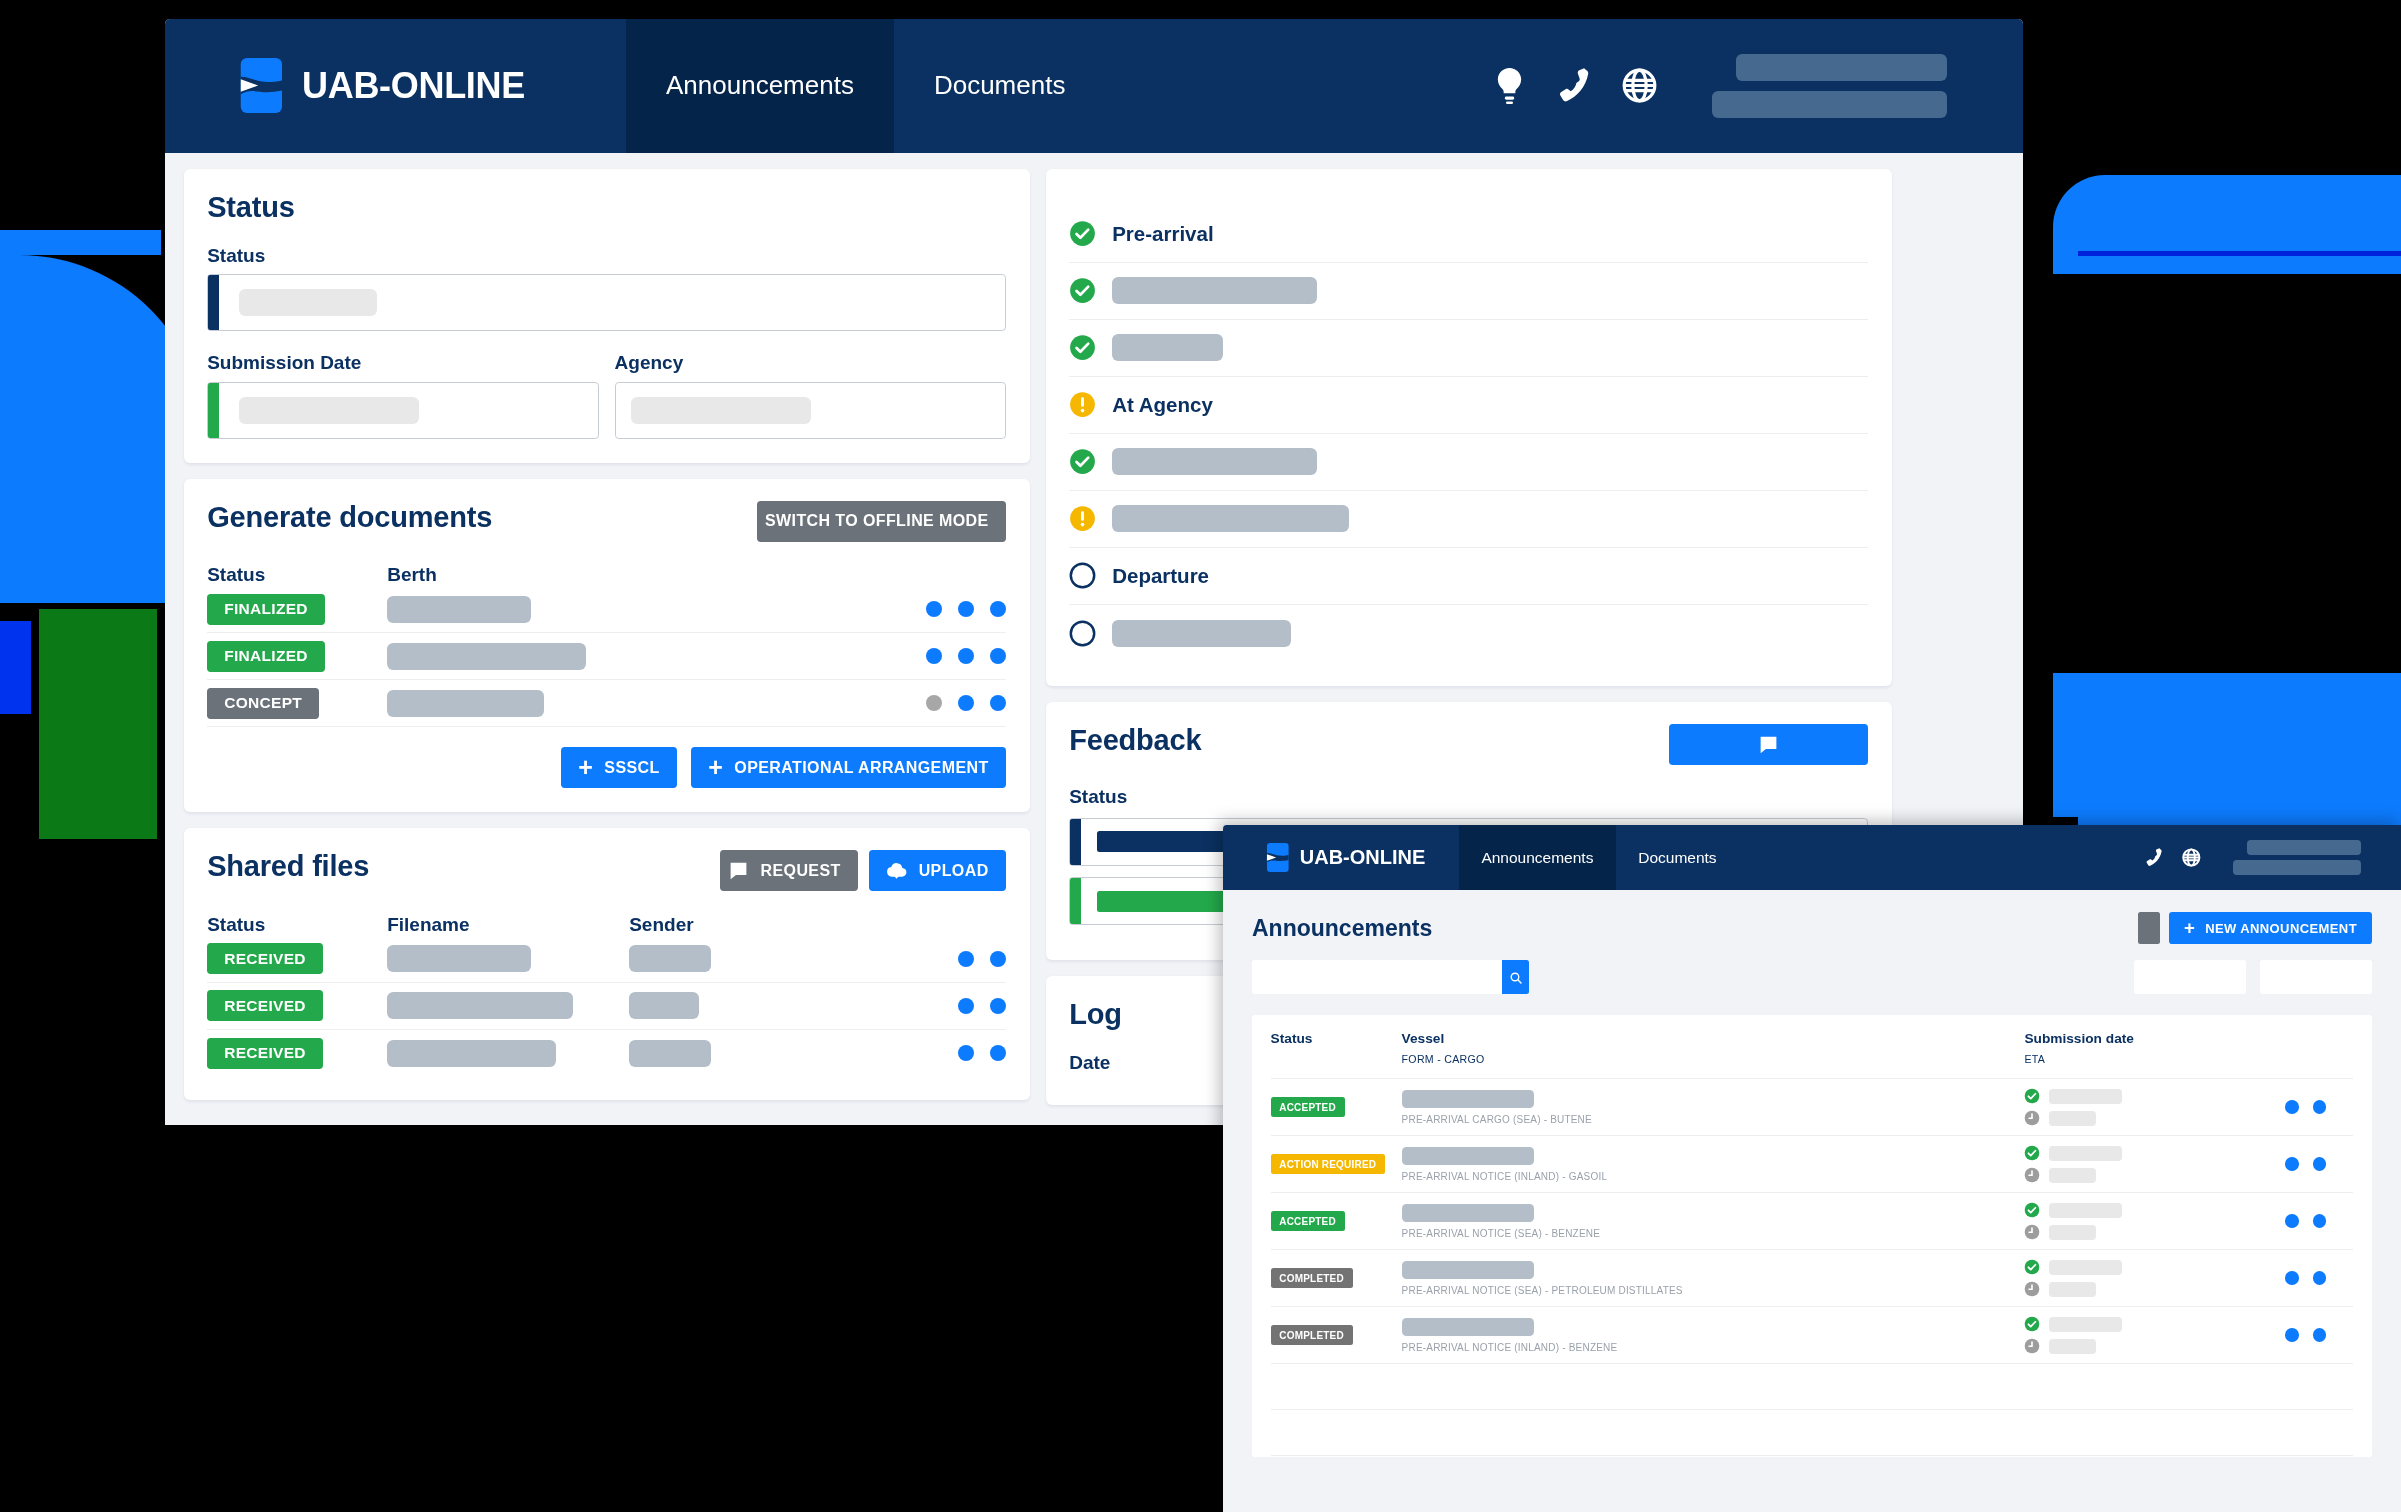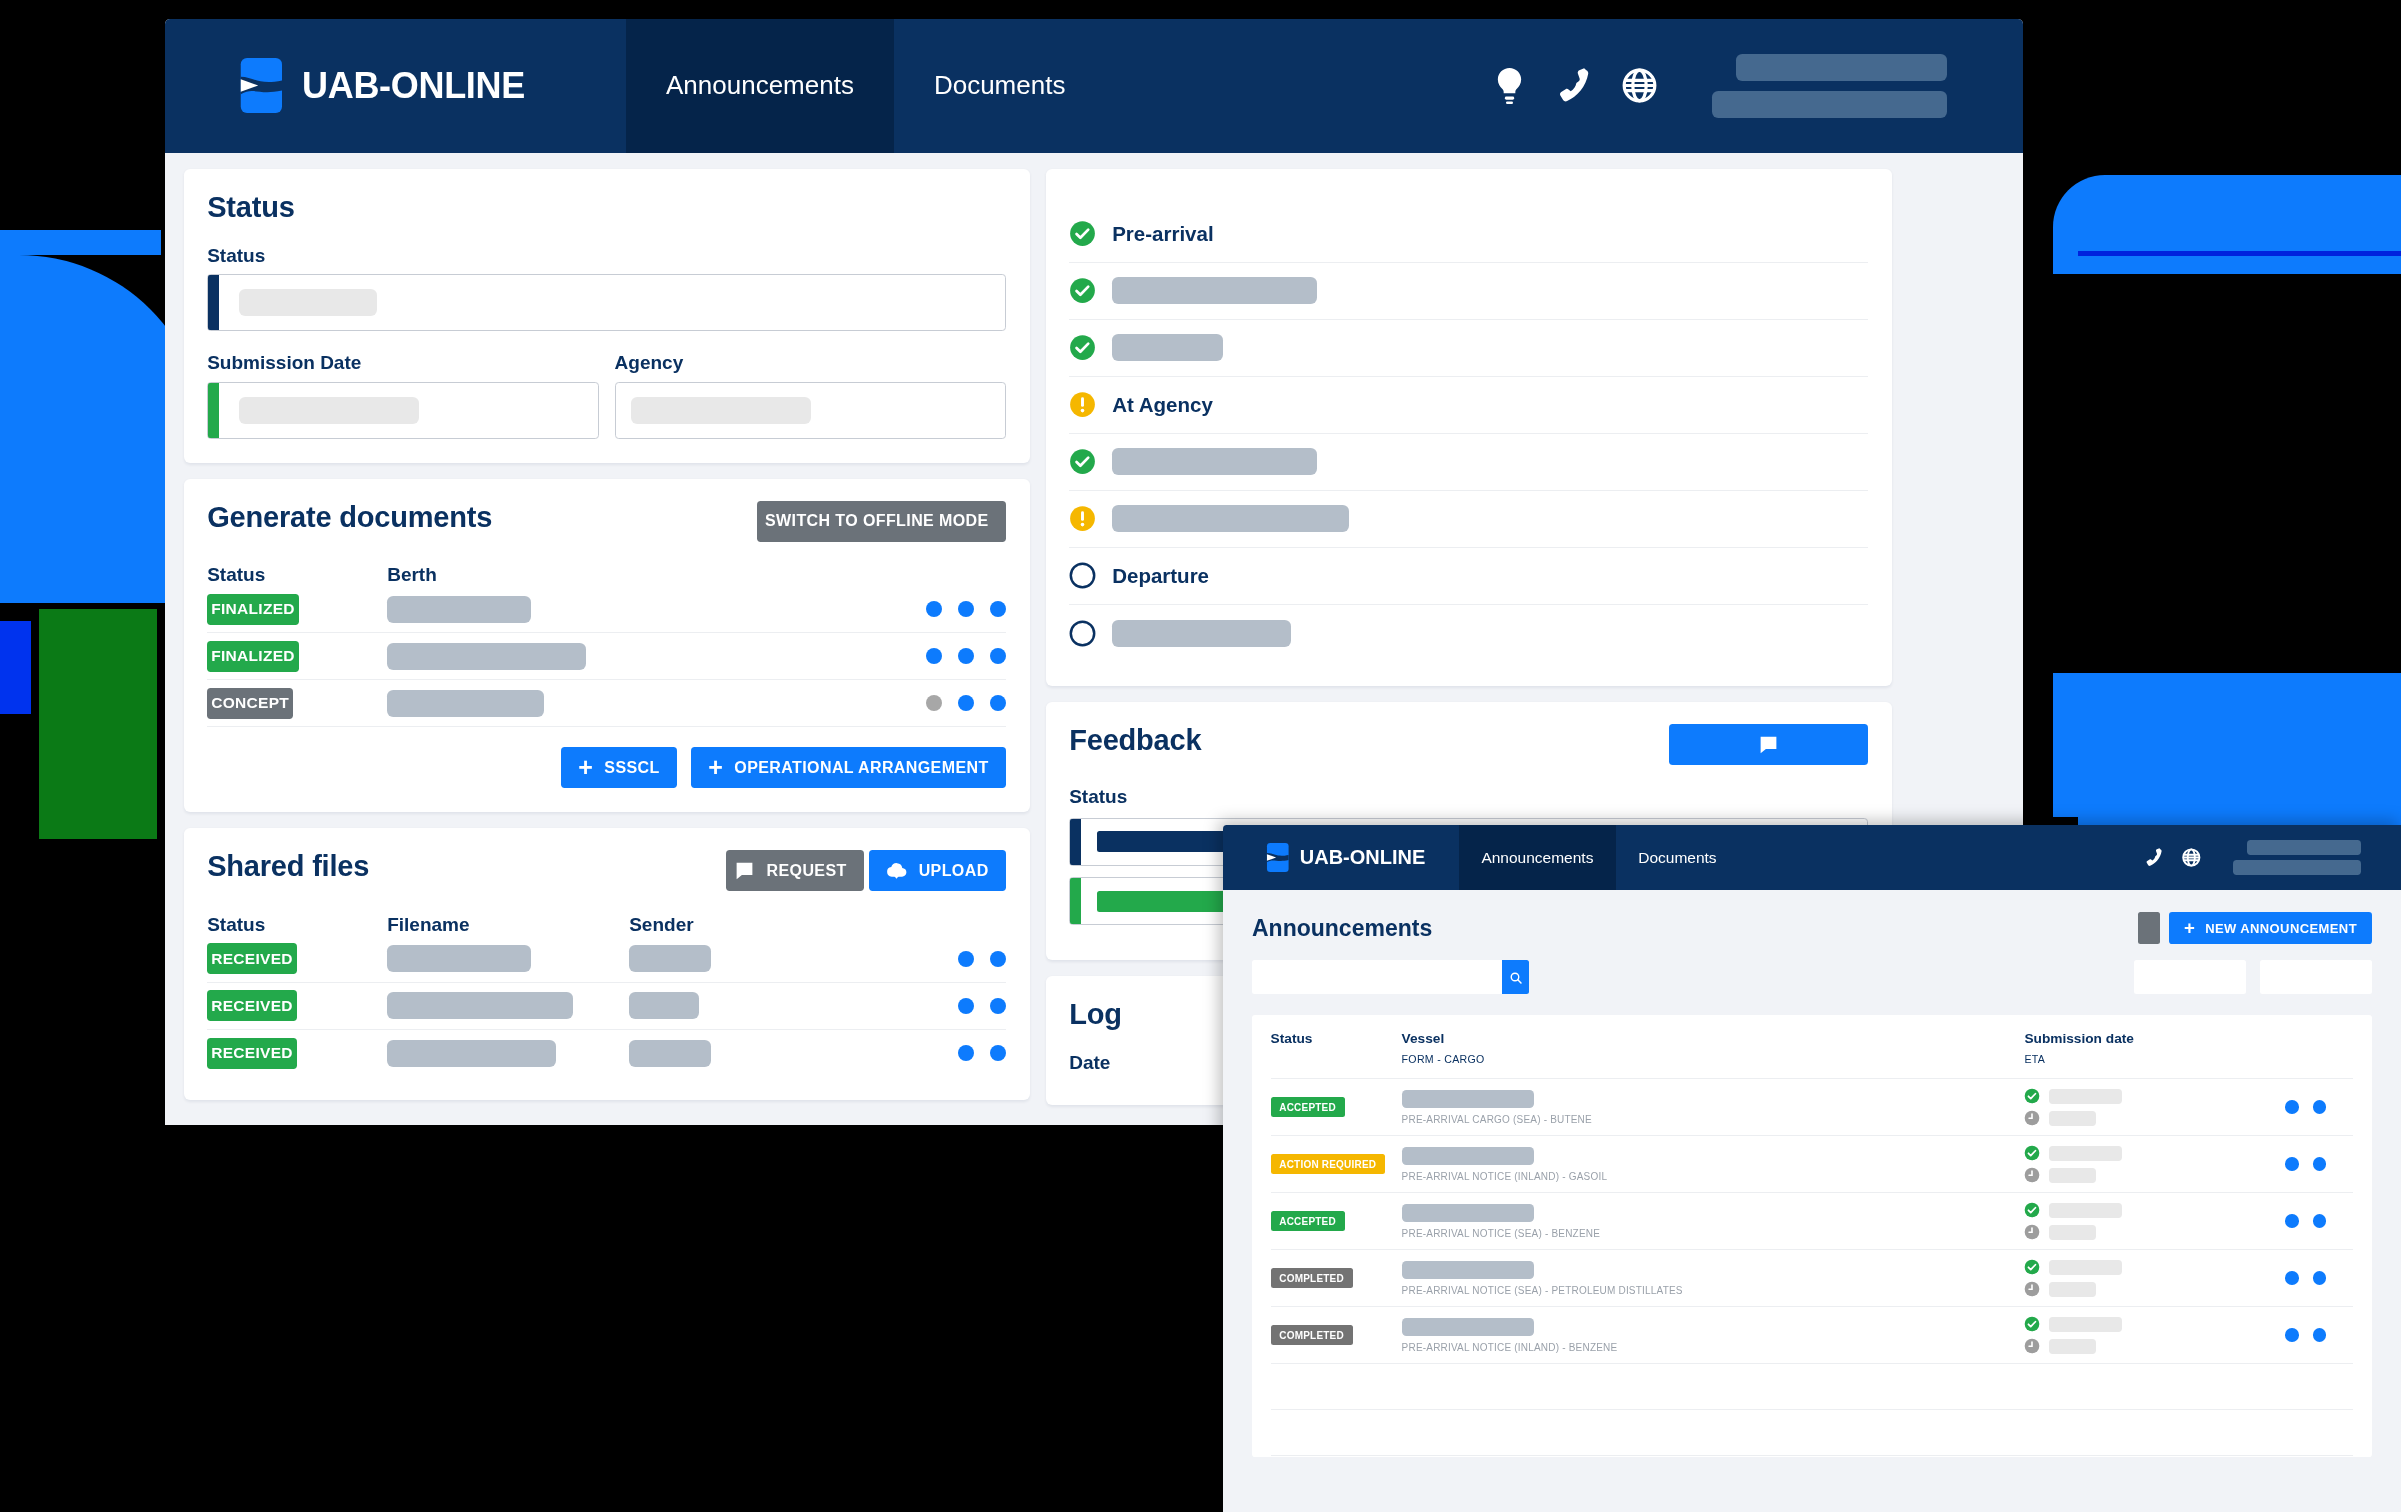--- a/index.html
+++ b/index.html
@@ -122,21 +122,21 @@
   }
   .tbl-row:last-of-type { border-bottom: none; }
   .c-status { width: 180px; flex: none; }
   .c-name   { flex: 1; }
   .c-file   { width: 242px; flex: none; }
   .c-sender { width: 149px; flex: none; }
   .c-act    { margin-left: auto; display: flex; align-items: center; gap: 16px; }
 
   .pill {
     display: inline-flex; align-items: center; justify-content: center;
-    height: 31px; padding: 0 4px; border-radius: 3.7px;
+    height: 31px; padding: 0 17px; border-radius: 3.7px;
     color: #ffffff; font-size: 15.5px; font-weight: 700; letter-spacing: 0.3px;
   }
   .pill-green { background: #23a94b; }
   .pill-grey  { background: #6b7279; }
   .pill-yellow{ background: #f5b700; color: #111; }
   .pill-navy  { background: #737373; }
 
   .ph-bar { height: 27px; border-radius: 6.2px; background: #b4bec9; }
   .dot { width: 16px; height: 16px; border-radius: 50%; background: #0d7bfd; flex: none; }
   .dot.grey { background: #a7a7a7; }
@@ -378,21 +378,21 @@
           <button class="btn btn-blue">
             <span class="btn-plus">+</span>
             <span>OPERATIONAL ARRANGEMENT</span>
           </button>
         </div>
       </div>
 
       <div class="card">
         <div class="card-head">
           <div class="card-title">Shared files</div>
-          <div style="display:flex;gap:5px">
+          <div style="display:flex;gap:11px">
             <button class="btn btn-grey">
               <svg class="btn-ico" viewBox="0 0 24 24">
                 <path d="M3 3h18v14H9l-6 5z"></path>
               </svg>
               <span>REQUEST</span>
             </button>
             <button class="btn btn-blue">
               <svg class="btn-ico" viewBox="0 0 24 24">
                 <path d="M6.5 19A5.5 5.5 0 0 1 6 8.06 6.5 6.5 0 0 1 18.6 9 4.9 4.9 0 0 1 18 19z"></path>
                 <path d="M12 21.5l-4-5h8z"></path>

